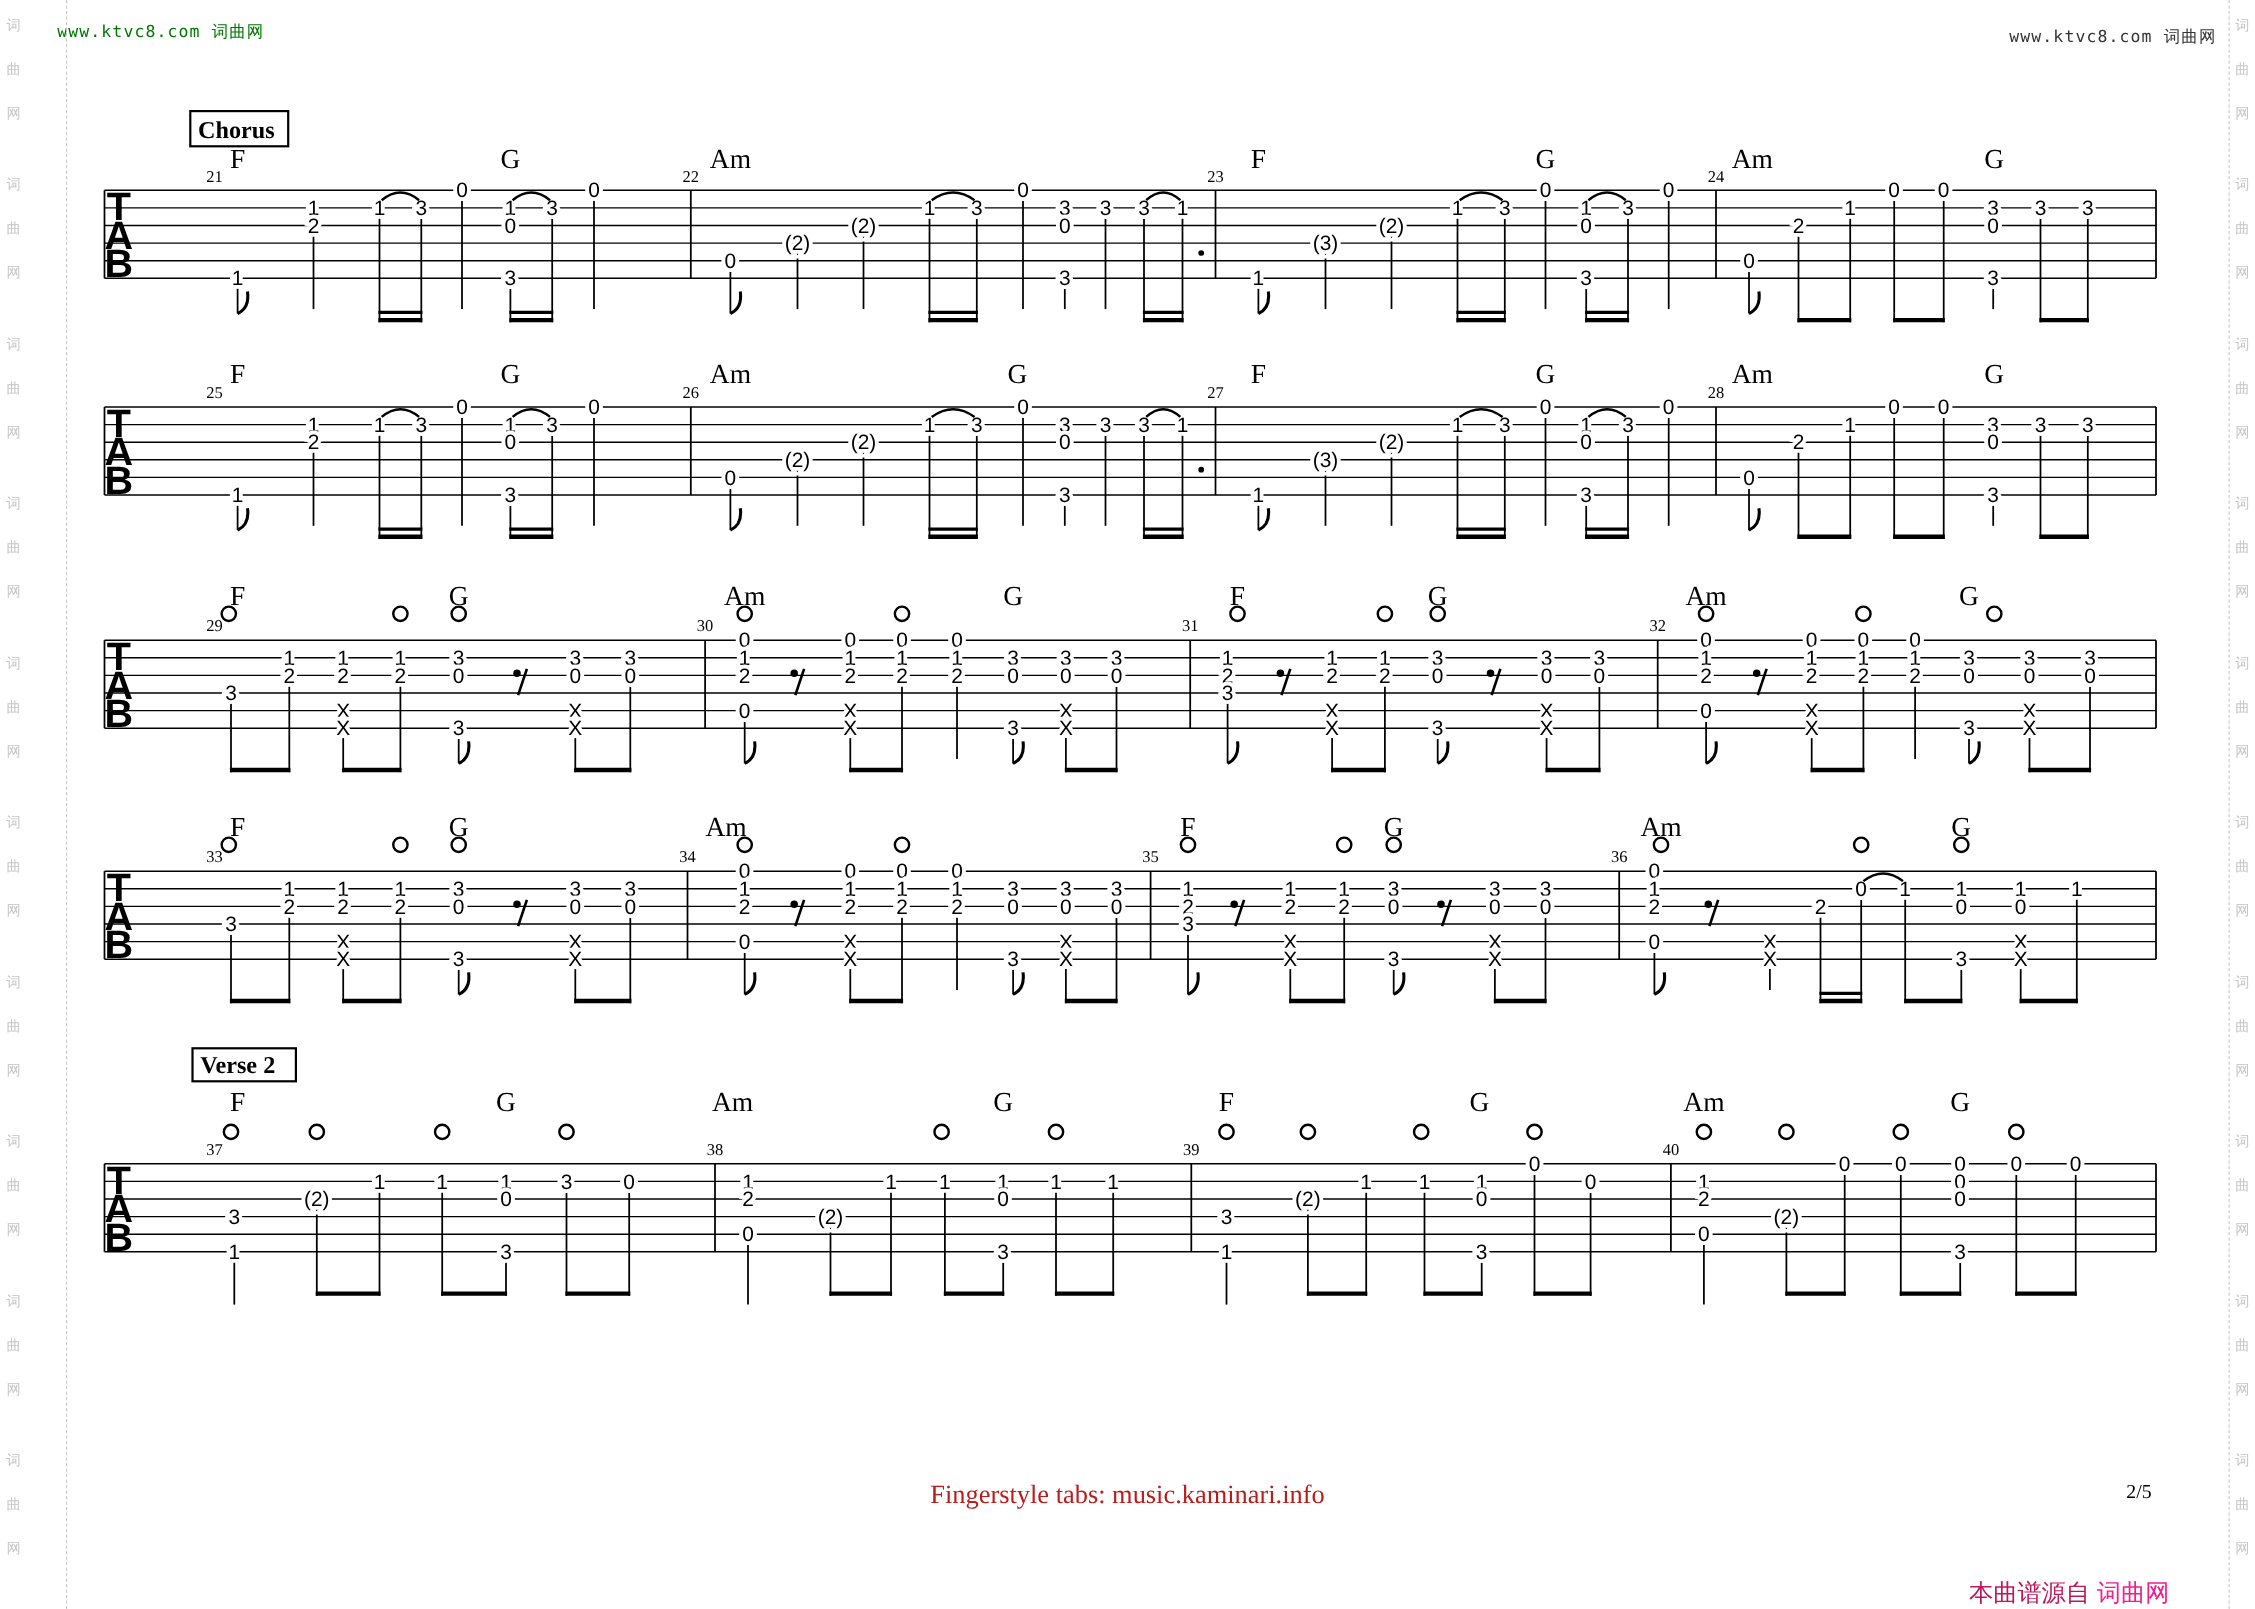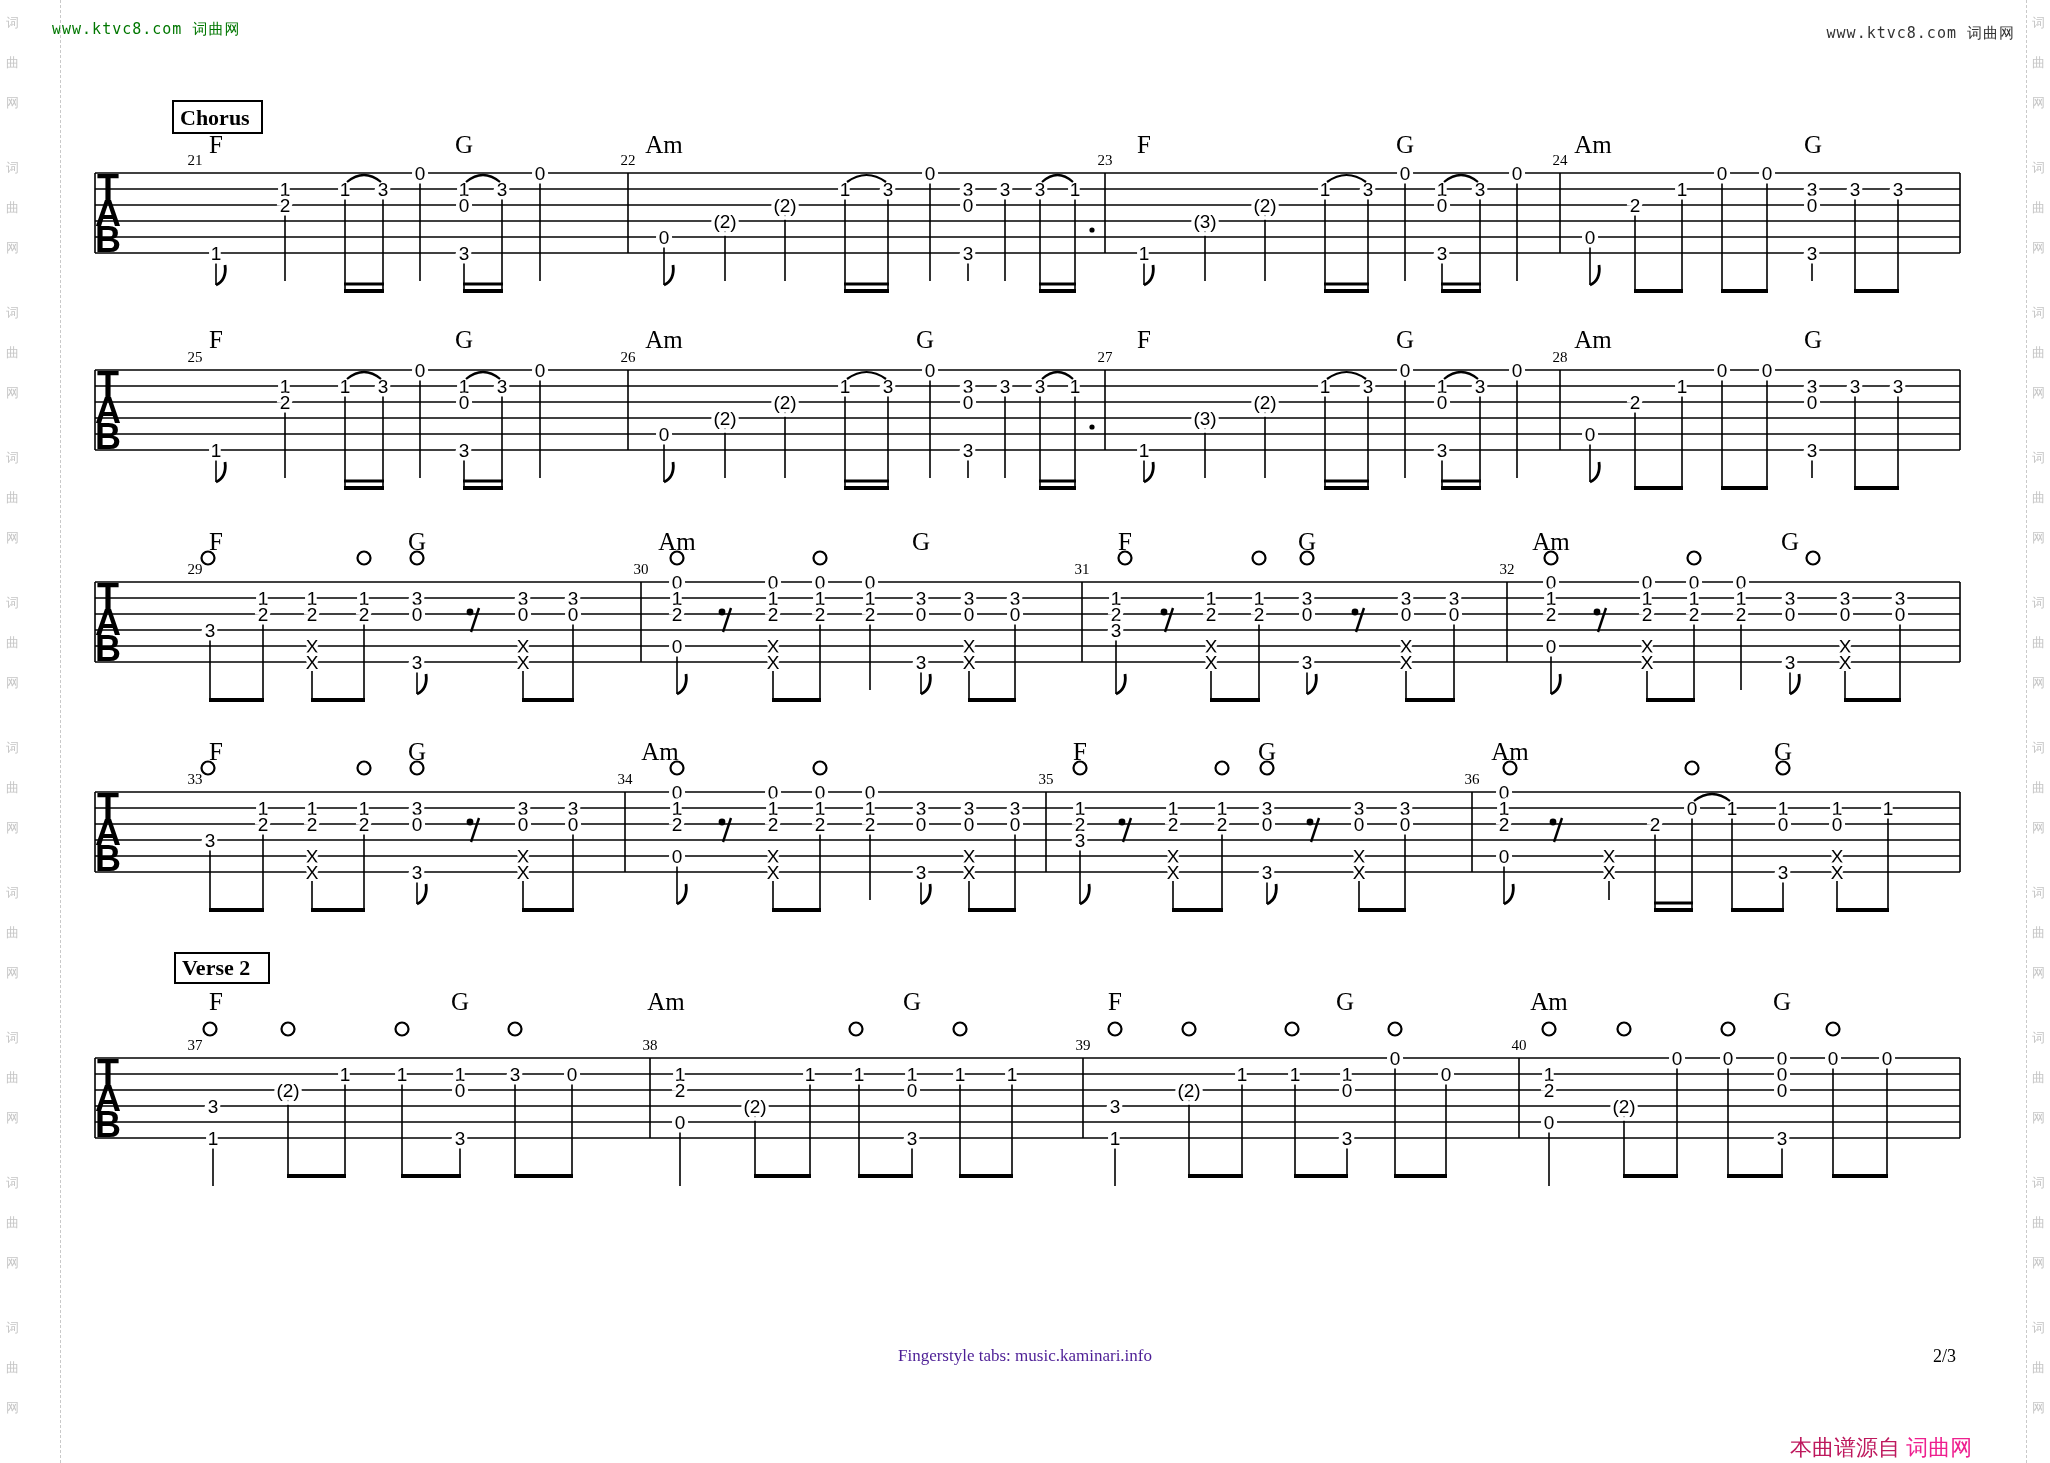--- a/index.html
+++ b/index.html
@@ -3,21 +3,21 @@
 <meta charset="utf-8">
 <style>
   html,body{margin:0;padding:0;background:#fff;}
   #page{position:relative;width:2050px;height:1463px;background:#ffffff;overflow:hidden;
         font-family:"Liberation Sans",sans-serif;}
   .wm-top{position:absolute;font-family:"DejaVu Sans Mono",monospace;font-size:15px;letter-spacing:1px;}
   .wm-col{position:absolute;top:0;width:20px;height:100%;}
   .wm-col span{position:absolute;font-size:13px;color:#c6c6c6;}
   .dash-line{position:absolute;top:0;height:100%;width:0;border-left:1px dashed #c9c9c9;}
   .footer-caption{position:absolute;width:100%;text-align:center;
-        font-family:"Liberation Serif",serif;font-size:17px;color:#4c1d95;}
+        font-family:"Liberation Serif",serif;font-size:24px;color:#b91c1c;}
   .page-num{position:absolute;font-family:"Liberation Serif",serif;font-size:18px;color:#000;}
   .credit{position:absolute;font-size:22px;font-family:"Liberation Sans",sans-serif;}
   .credit .brand{font-weight:normal;}
   svg text.note{font-family:"Liberation Sans",sans-serif;font-size:19px;fill:#000;
         paint-order:stroke;stroke:#fff;stroke-width:7px;text-anchor:middle;}
   svg text.chord{font-family:"Liberation Serif",serif;font-size:25px;fill:#000;text-anchor:middle;}
   svg text.mnum{font-family:"Liberation Serif",serif;font-size:15px;fill:#000;text-anchor:middle;}
   svg text.clef{font-family:"Liberation Sans",sans-serif;font-size:36px;font-weight:bold;fill:#000;text-anchor:middle;}
   svg text.boxlabel{font-family:"Liberation Serif",serif;font-size:22px;font-weight:bold;fill:#000;}
 </style>
@@ -823,19 +823,19 @@
       <text x="1782" y="1080.5" class="note">0</text>
       <text x="1782" y="1096.5" class="note">0</text>
       <text x="1782" y="1144.5" class="note">3</text>
       <line x1="1833" y1="1067" x2="1833" y2="1178" stroke="#000" stroke-width="1.6"></line>
       <text x="1833" y="1064.5" class="note">0</text>
       <line x1="1887" y1="1067" x2="1887" y2="1178" stroke="#000" stroke-width="1.6"></line>
       <text x="1887" y="1064.5" class="note">0</text>
     </svg>
 
   <div class="footer-caption" style="top:1346px;">Fingerstyle tabs: music.kaminari.info</div>
-  <div class="page-num" style="left:1933px;top:1346px;">2/3</div>
+  <div class="page-num" style="left:1933px;top:1346px;">2/5</div>
 
   <div class="credit" style="left:1790px;top:1433px;">
     <span style="color: #be185d;">本曲谱源自</span>
     <span class="brand" style="color: rgb(238, 31, 143);">词曲网</span>
   </div>
 </div>
 
 </body></html>

